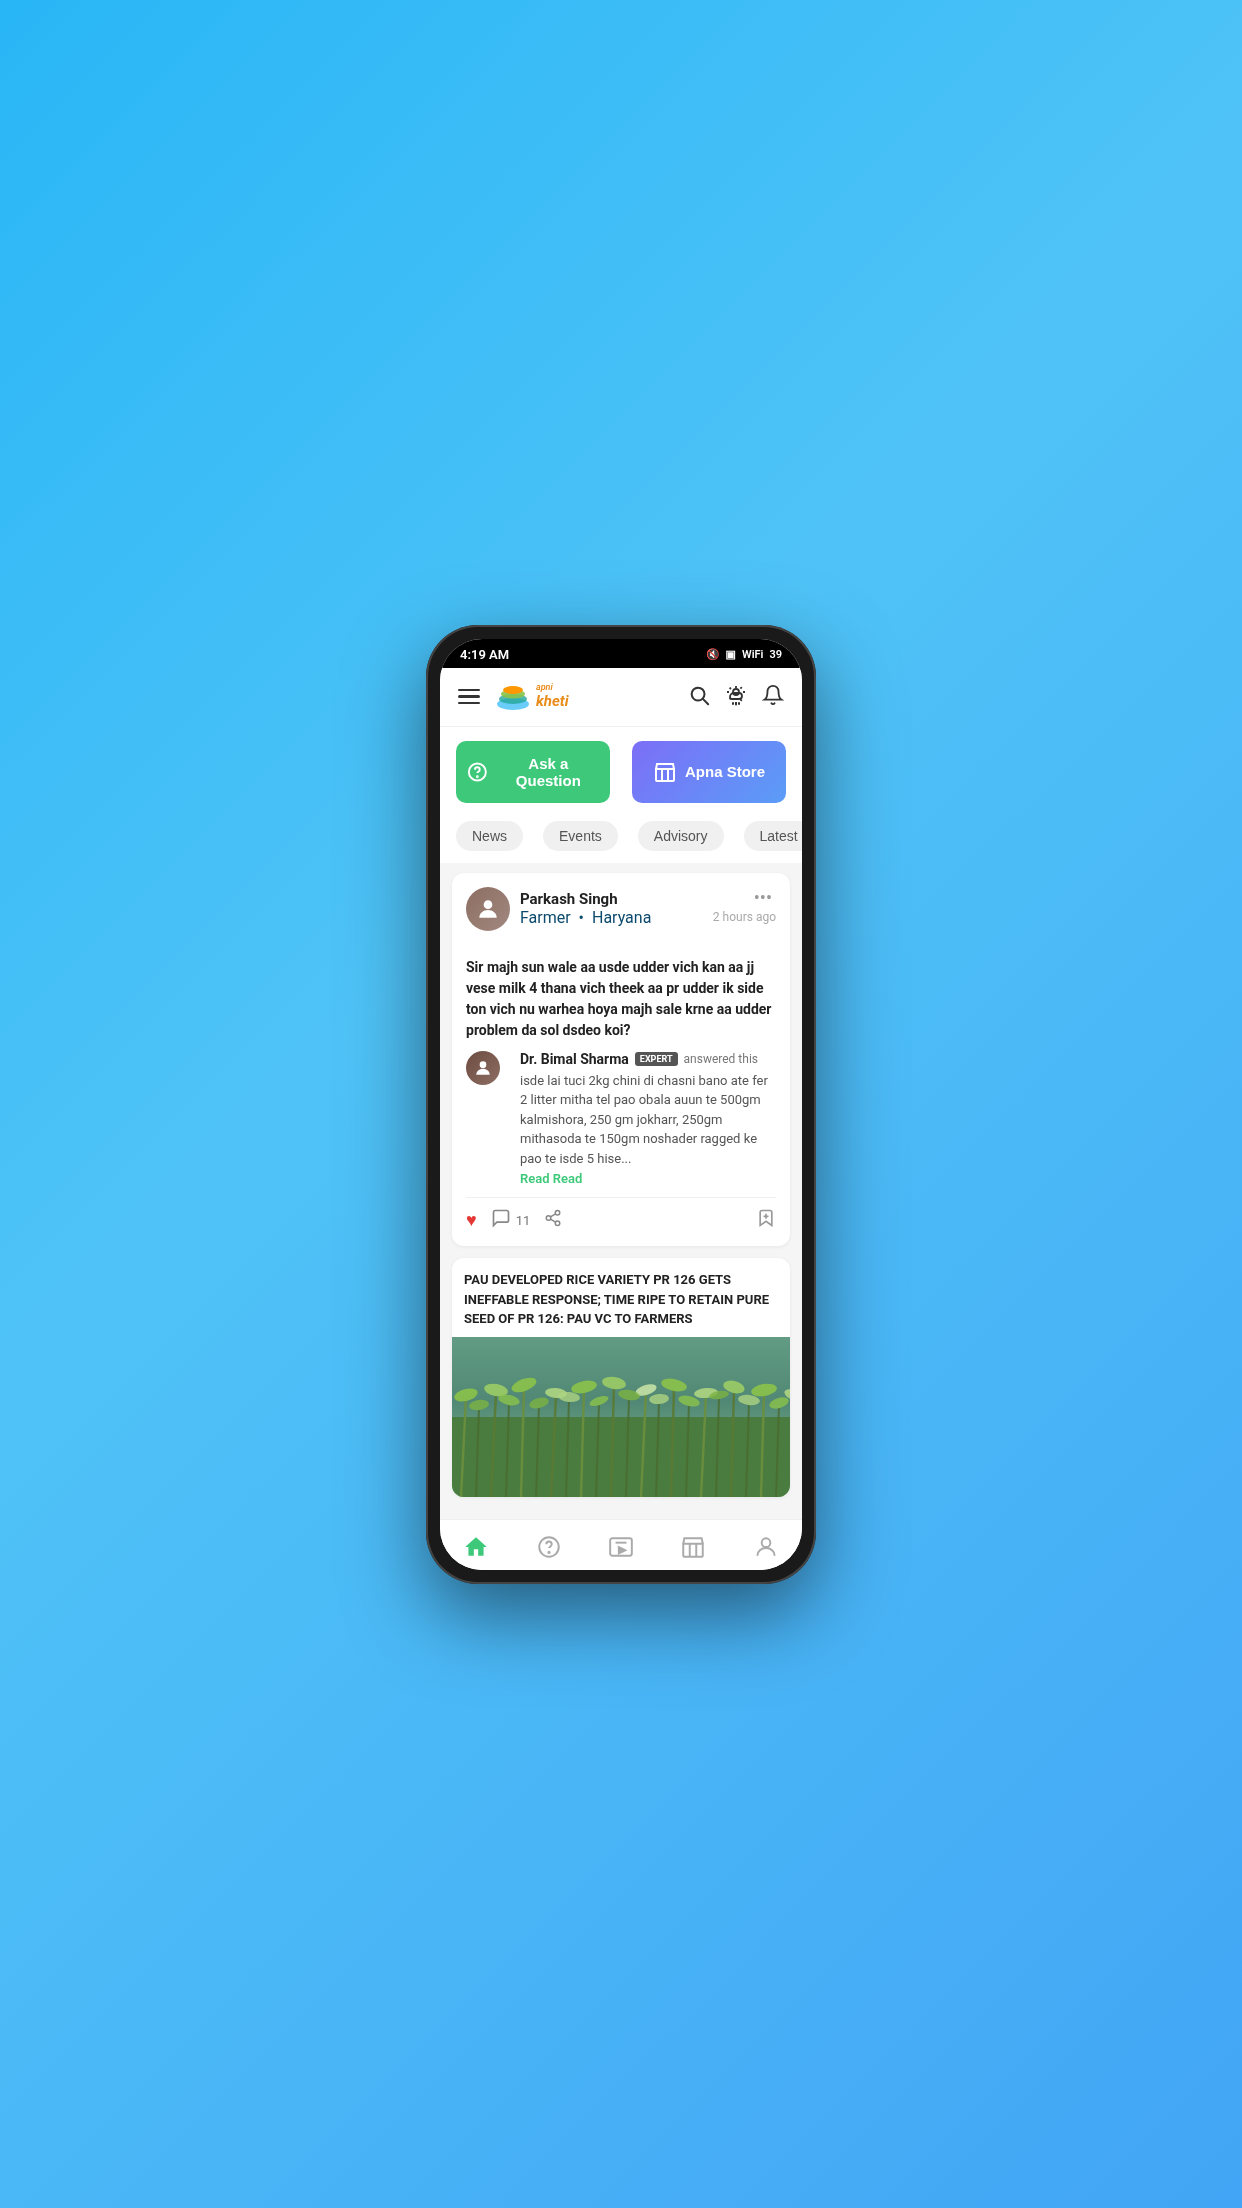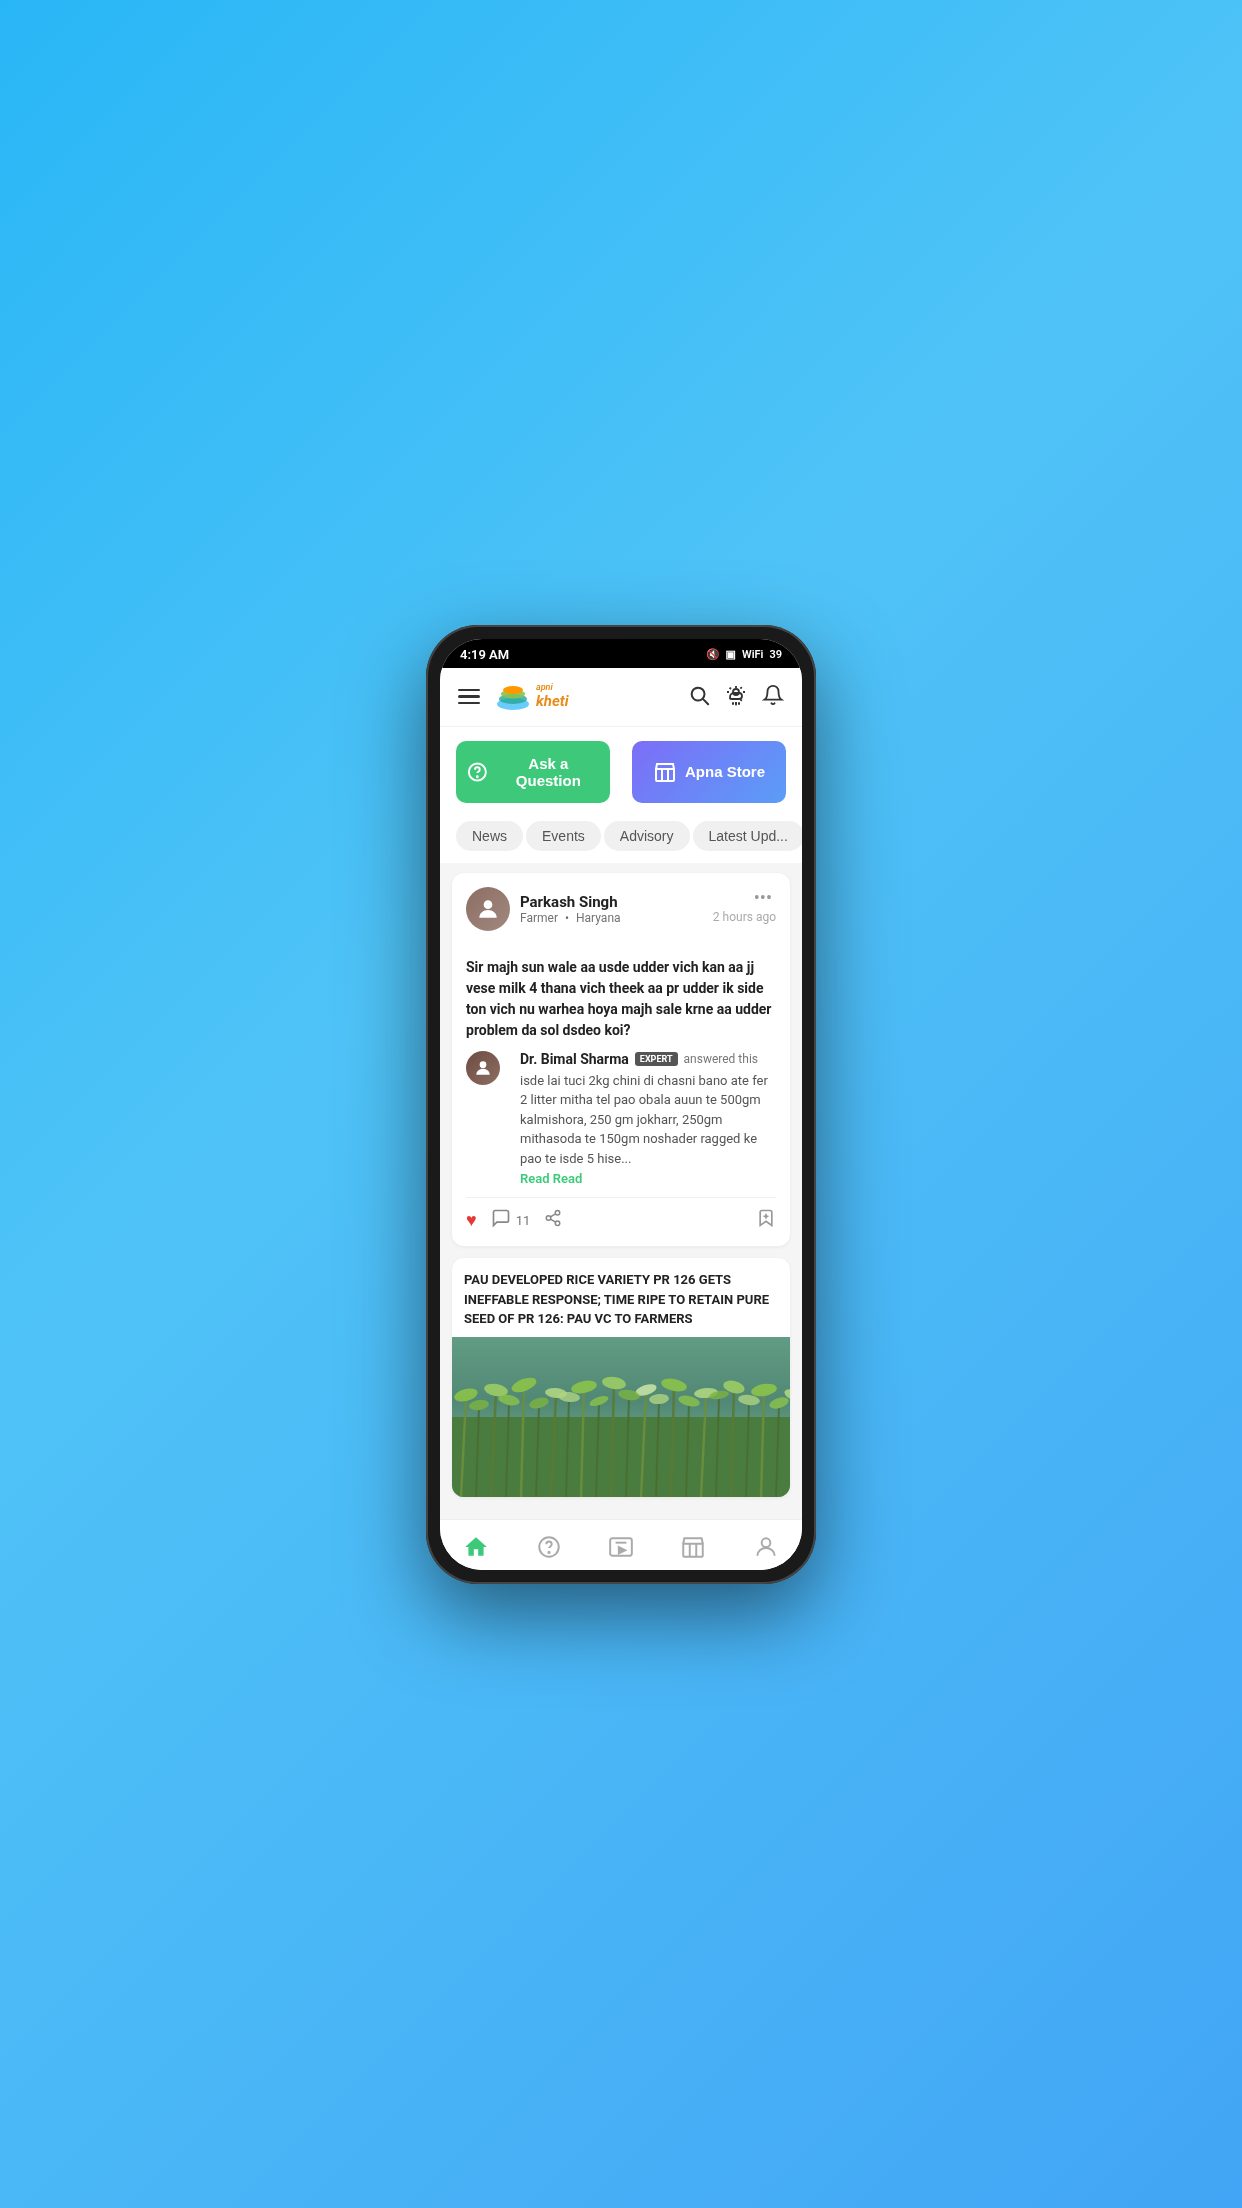--- a/index.html
+++ b/index.html
@@ -143,21 +143,21 @@
       font-weight: 600;
       display: flex;
       align-items: center;
       justify-content: center;
       gap: 8px;
       cursor: pointer;
     }
     
     .filter-tabs {
       display: flex;
-      gap: 3px;
+      gap: 20px;
       padding: 4px 16px 12px;
       background: #fff;
       overflow-x: auto;
     }
     .filter-tabs::-webkit-scrollbar { display: none; }
     .tab-item {
       background: #f0f0f0;
       border: none;
       border-radius: 20px;
       padding: 7px 16px;
@@ -209,22 +209,22 @@
       justify-content: center;
       font-size: 18px;
       color: #fff;
     }
     .user-info .name {
       font-size: 15px;
       font-weight: 700;
       color: #222;
     }
     .user-info .meta {
-      font-size: 12px;
-      color: #737373;
+      font-size: 16px;
+      color: #0c4a6e;
     }
     .user-info .meta .dot {
       margin: 0 4px;
     }
     .post-time {
       font-size: 12px;
       color: #aaa;
     }
     .more-btn {
       font-size: 18px;

